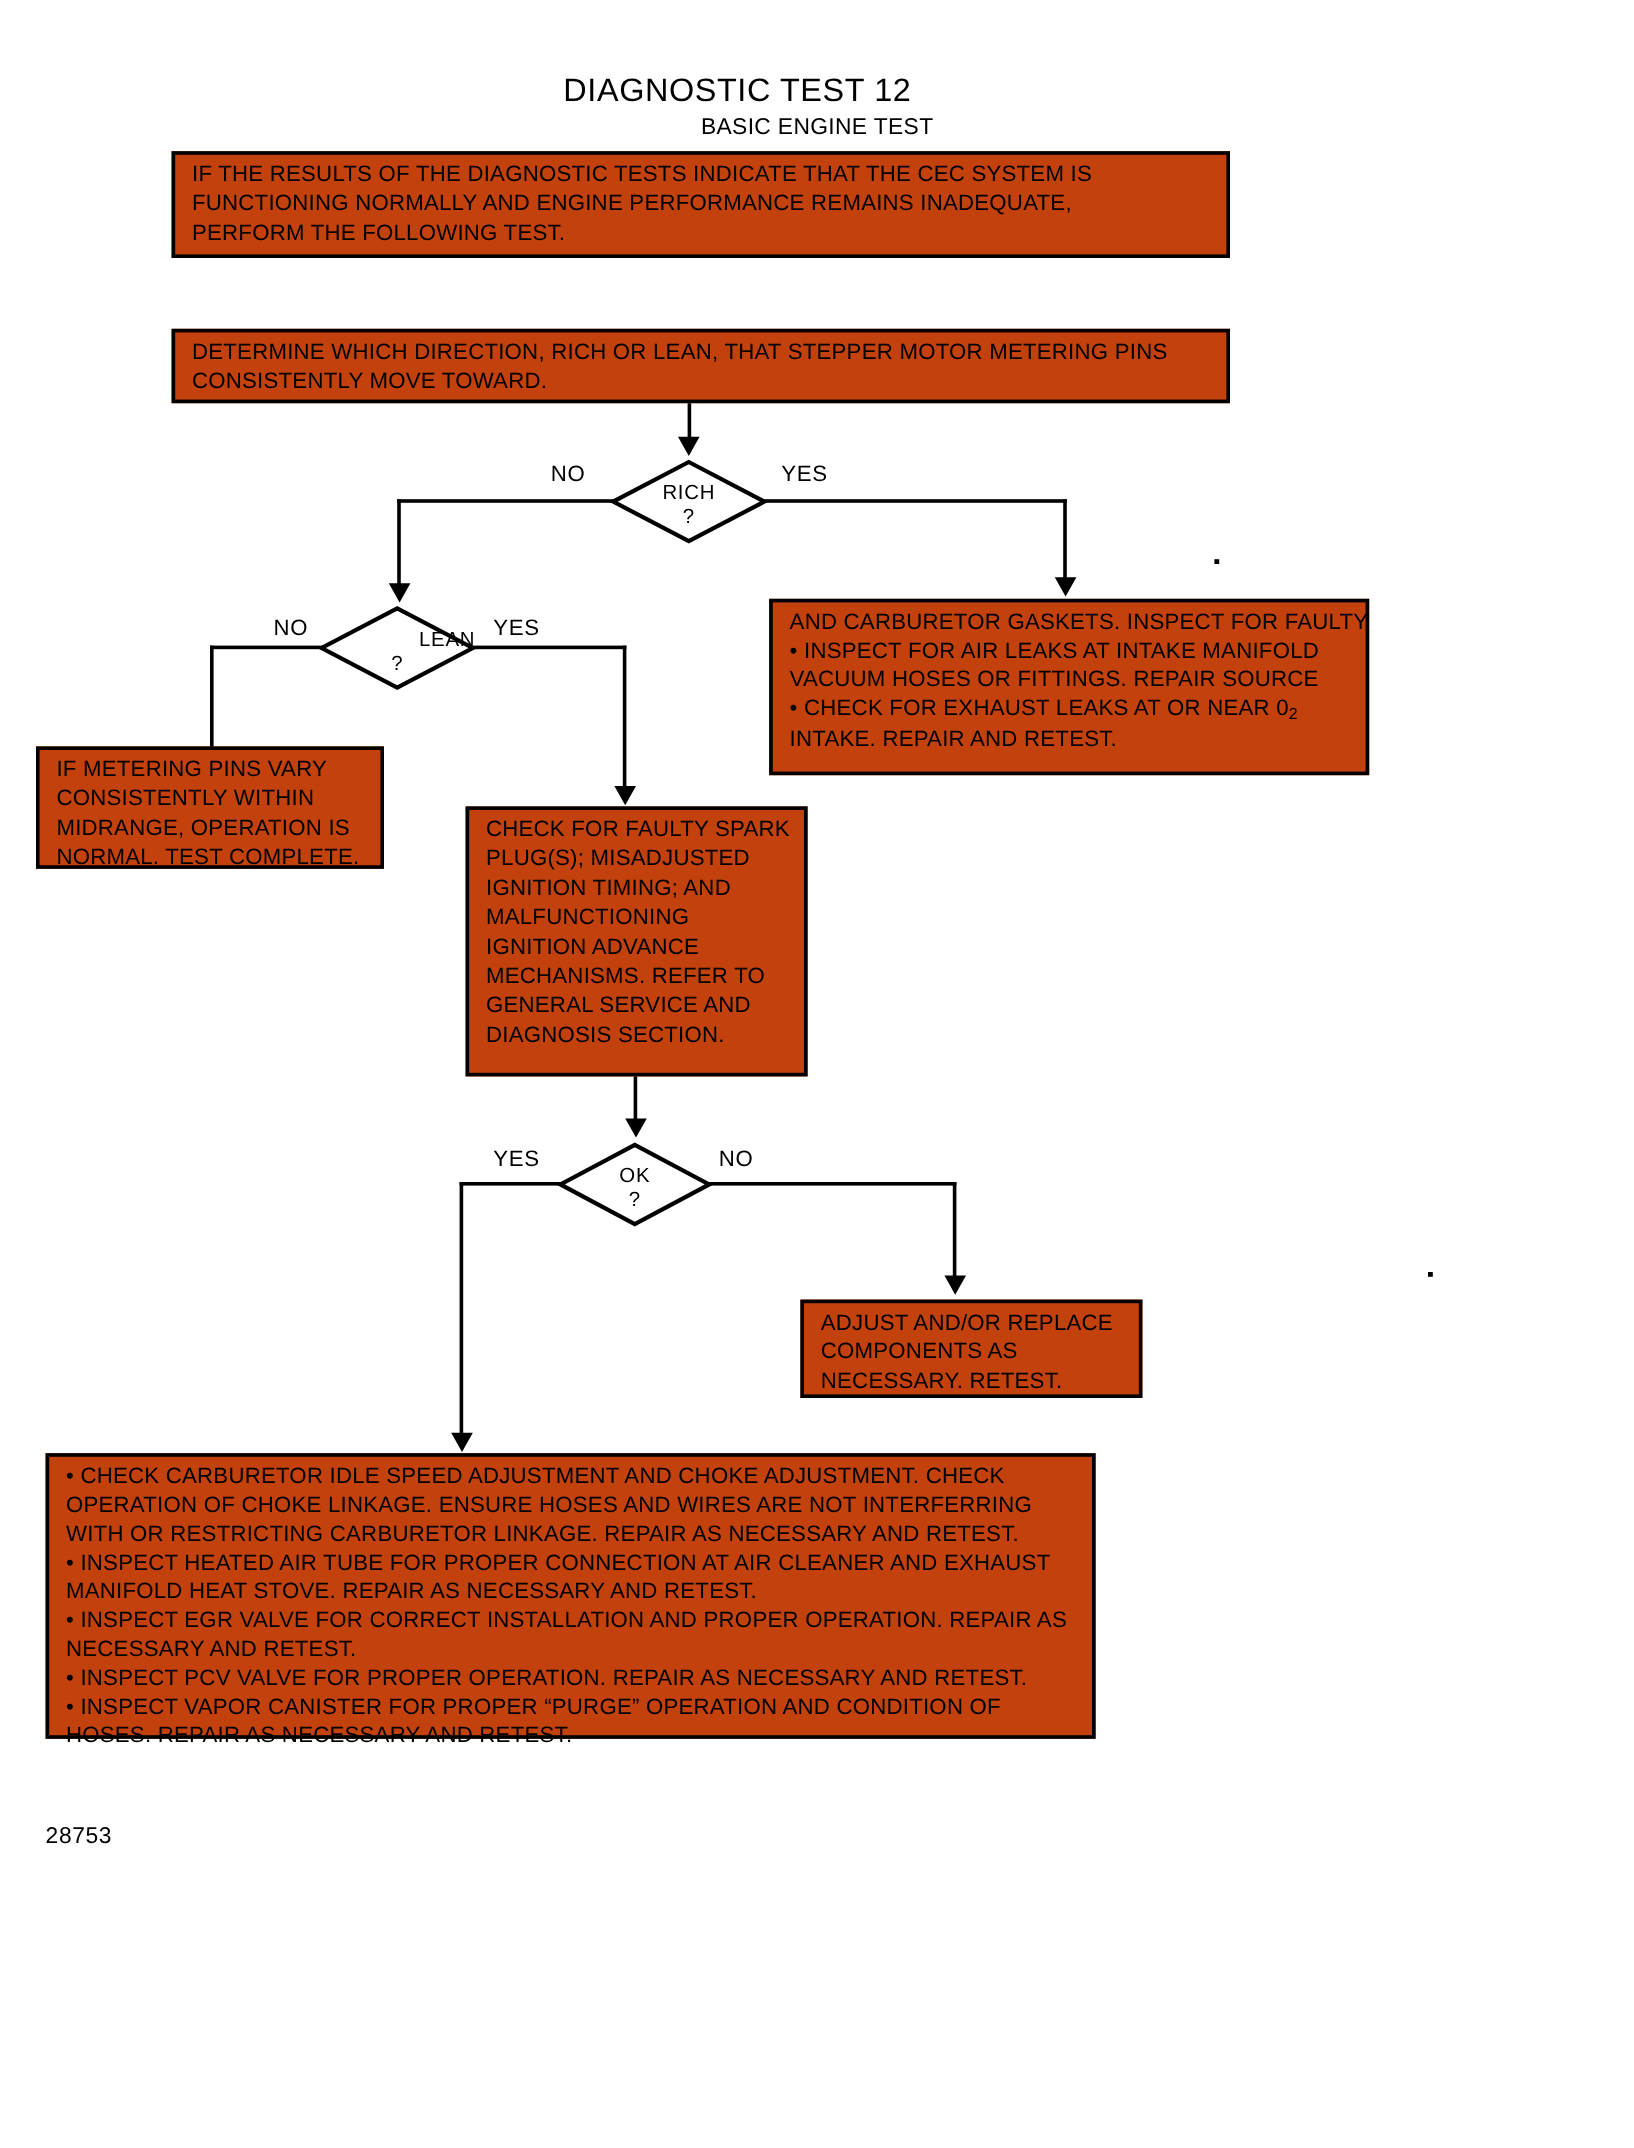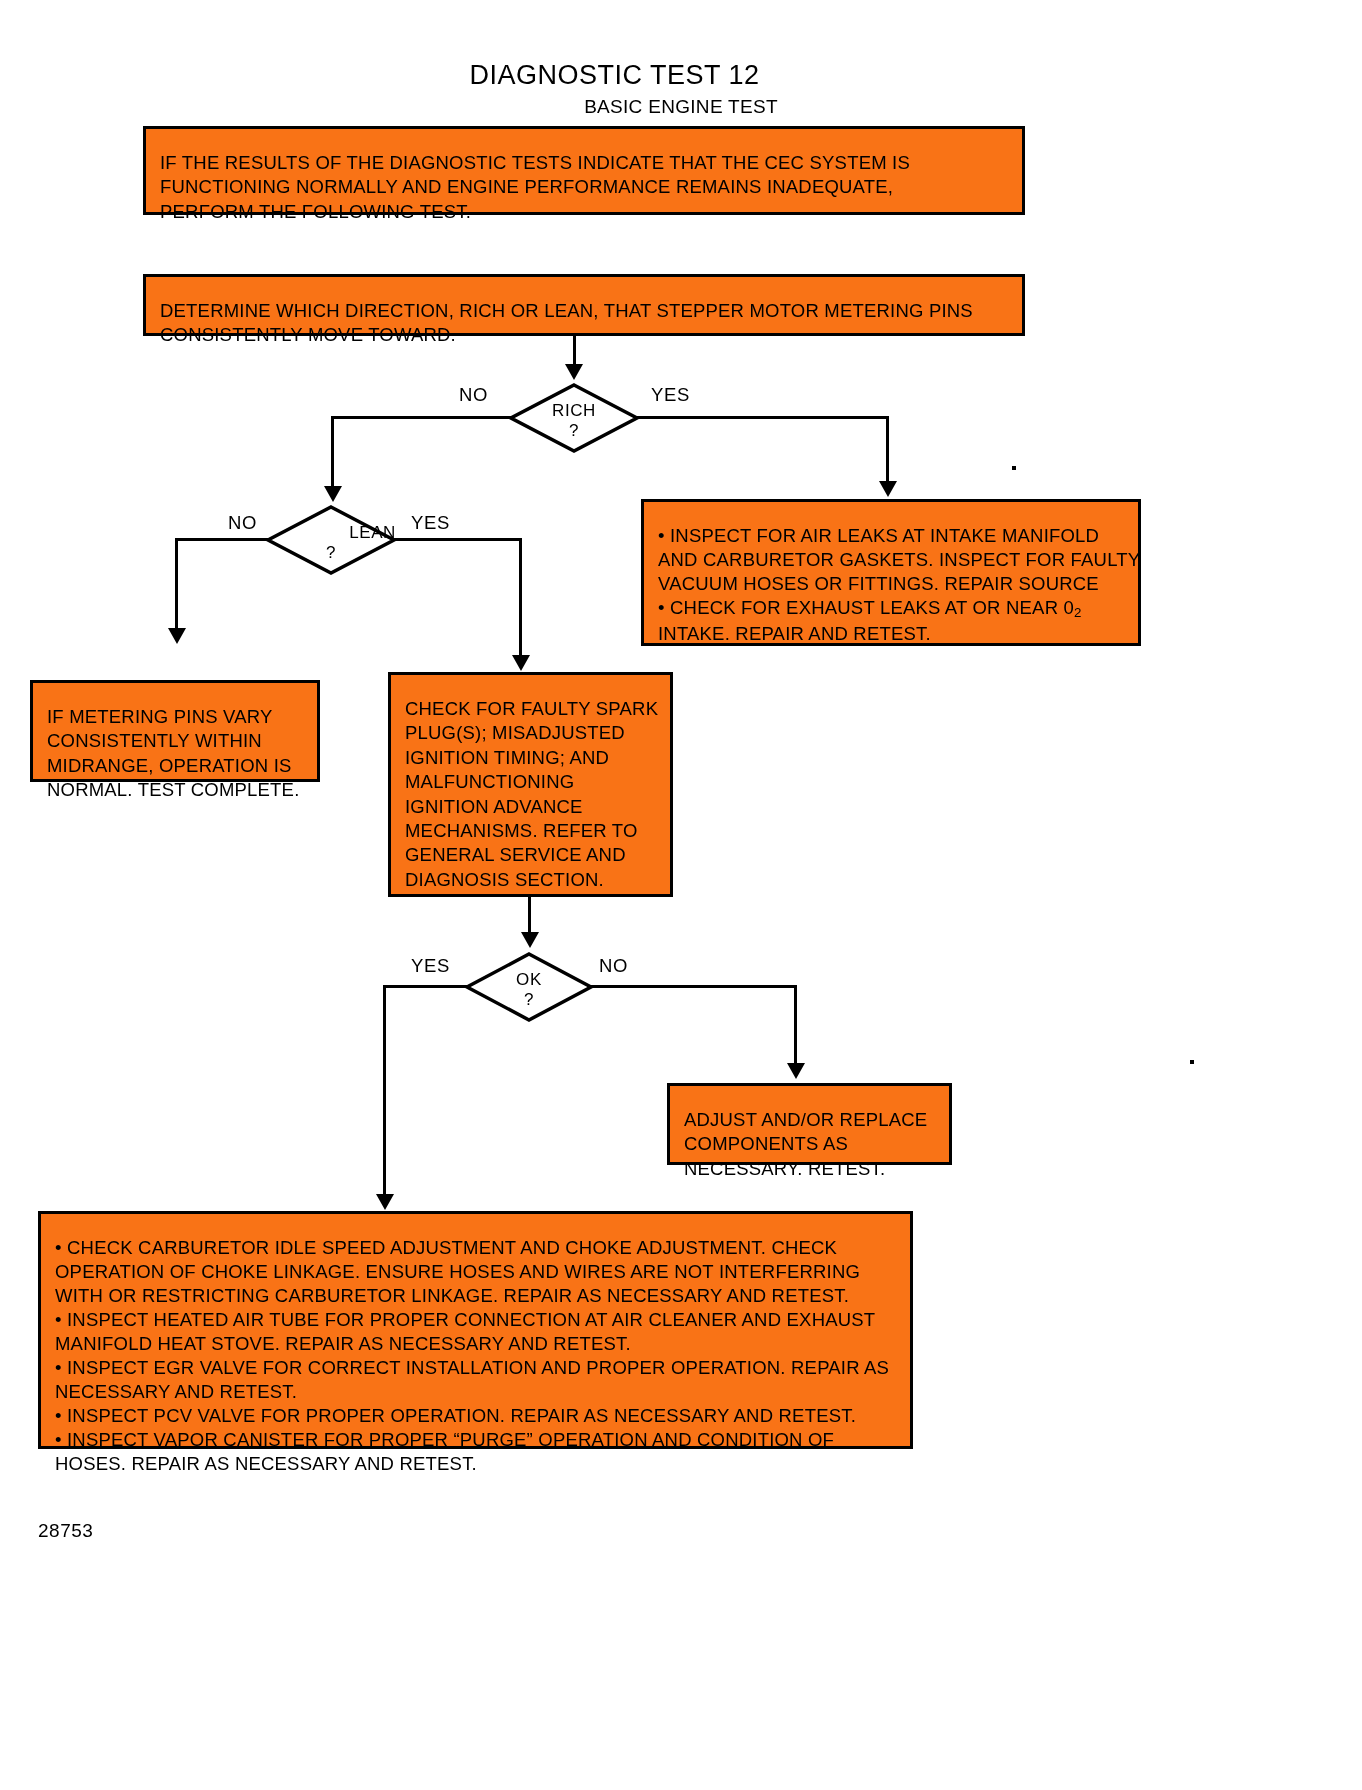--- a/index.html
+++ b/index.html
@@ -37,23 +37,23 @@
     width: 1362px;
     text-align: center;
     font-size: 19px;
     letter-spacing: 0.3px;
   }
 
   
   .box {
     position: absolute;
     border: 3px solid #000;
-    background: #f97316;
+    background: #c2410c;
     box-sizing: border-box;
-    padding: 22px 12px 10px 14px;
+    padding: 4px 12px 10px 14px;
   }
   .box p {
     margin: 0;
     font-size: 18.5px;
     line-height: 1.32;
     letter-spacing: 0.2px;
     white-space: pre;
   }
   .box.tight p { line-height: 1.30; }
 
@@ -150,22 +150,22 @@
 
   <div class="hline" style="left:331px; top:416px; width:180px;"></div>
   <div class="vline" style="left:331px; top:416px; height:76px;"></div>
   <div class="arrowdown" style="left:324px; top:486px;"></div>
 
   <div class="hline" style="left:637px; top:416px; width:252px;"></div>
   <div class="vline" style="left:886px; top:416px; height:72px;"></div>
   <div class="arrowdown" style="left:879px; top:481px;"></div>
 
   <div class="box tight" style="left:641px; top:499px; width:500px; height:147px;">
+    <p>AND CARBURETOR GASKETS. INSPECT FOR FAULTY</p>
     <p>• INSPECT FOR AIR LEAKS AT INTAKE MANIFOLD</p>
-    <p>AND CARBURETOR GASKETS. INSPECT FOR FAULTY</p>
     <p>VACUUM HOSES OR FITTINGS. REPAIR SOURCE</p>
     <p><span>• CHECK FOR EXHAUST LEAKS AT OR NEAR 0</span><span class="sub">2</span></p>
     <p>INTAKE. REPAIR AND RETEST.</p>
   </div>
 
   <div class="diamond" style="left:266px; top:505px; width:130px; height:70px;">
     <svg width="130" height="70" viewBox="0 0 130 70">
       <polygon points="65,2 128,35 65,68 2,35" fill="#ffffff" stroke="#000000" stroke-width="3.5"></polygon>
     </svg>
     <div class="dlabel" style="top:18px;text-align:right;">LEAN</div>
@@ -175,21 +175,21 @@
   <div class="blabel" style="left:411px; top:512px;">YES</div>
 
   <div class="hline" style="left:175px; top:538px; width:94px;"></div>
   <div class="vline" style="left:175px; top:538px; height:94px;"></div>
   <div class="arrowdown" style="left:168px; top:628px;"></div>
 
   <div class="hline" style="left:394px; top:538px; width:128px;"></div>
   <div class="vline" style="left:519px; top:538px; height:120px;"></div>
   <div class="arrowdown" style="left:512px; top:655px;"></div>
 
-  <div class="box" style="left:30px; top:680px; width:290px; height:102px;">
+  <div class="box" style="left:30px; top:622px; width:290px; height:102px;">
     <p>IF METERING PINS VARY
 CONSISTENTLY WITHIN
 MIDRANGE, OPERATION IS
 NORMAL. TEST COMPLETE.</p>
   </div>
 
   <div class="box" style="left:388px; top:672px; width:285px; height:225px;">
     <p>CHECK FOR FAULTY SPARK
 PLUG(S); MISADJUSTED
 IGNITION TIMING; AND

